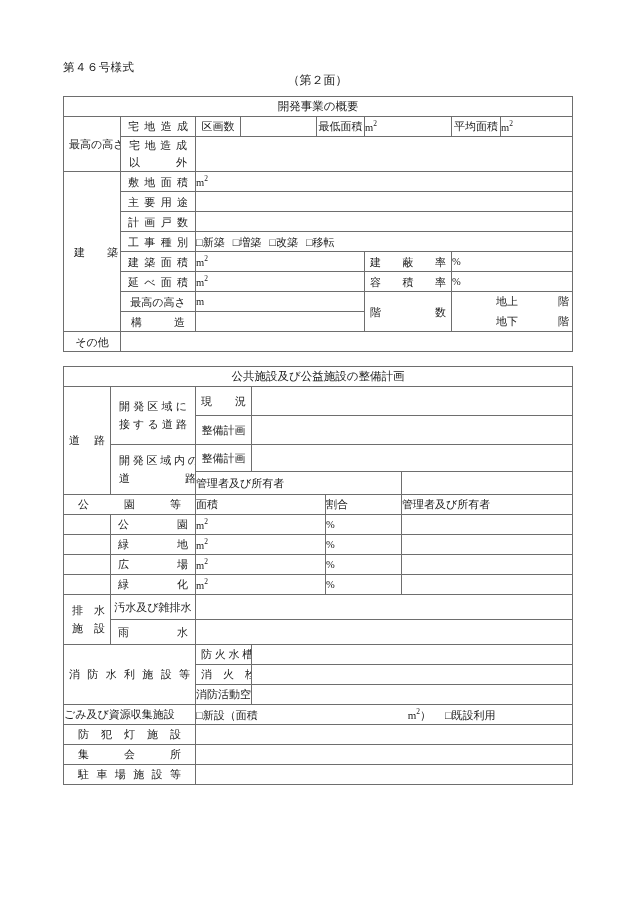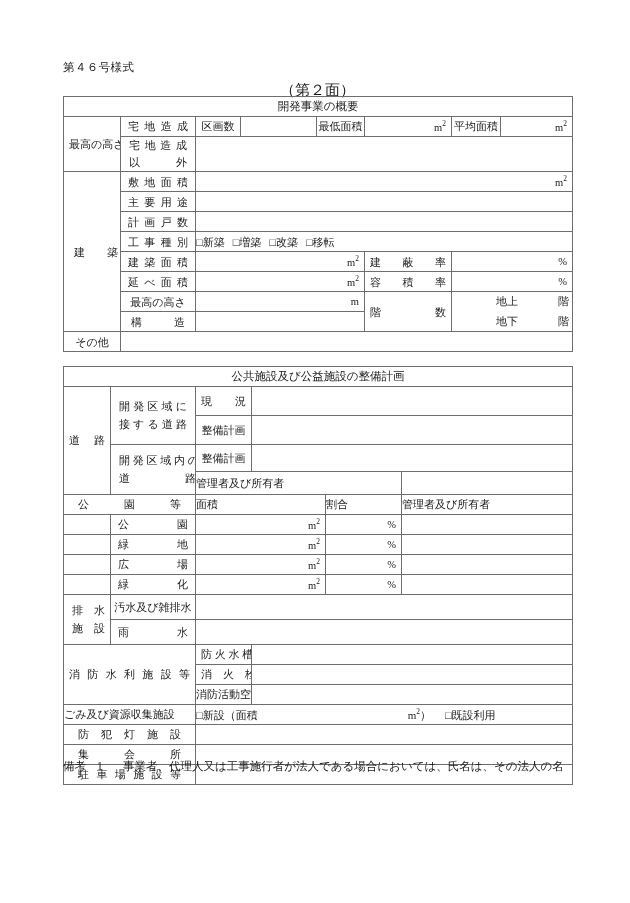--- a/index.html
+++ b/index.html
@@ -27,24 +27,24 @@
     position: absolute;
     left: 63px;
     top: 60px;
     font-size: 11.5px;
     letter-spacing: 0.4px;
     white-space: nowrap;
   }
   .face-label {
     position: absolute;
     left: 63px;
-    top: 81px;
+    top: 72px;
     width: 509px;
     text-align: center;
-    font-size: 15px;
+    font-size: 12px;
     white-space: nowrap;
   }
 
   
   table.form {
     position: absolute;
     border-collapse: collapse;
     table-layout: fixed;
     font-size: 11px;
     line-height: 1.1;
@@ -91,21 +91,20 @@
     display: block;
     text-align: justify;
     text-align-last: justify;
     padding: 0 8px;
     white-space: nowrap;
   }
 
   
   .unit {
     display: block;
-    text-align: right;
     padding-right: 5px;
     font-size: 10.5px;
   }
   .sup { font-size: 7.5px; vertical-align: super; }
 
   
   .chk-line {
     padding-left: 5px;
     white-space: nowrap;
     font-size: 11px;
@@ -463,18 +462,15 @@
     <tr>
       <td colspan="2" class="lbl">
         <span class="just just-wide">駐 車 場 施 設 等</span>
       </td>
       <td colspan="4"></td>
     </tr>
   </tbody>
     </table>
 
   <div class="remarks">
-    <span class="row">
-      <span class="rk">備考</span><span class="num">1</span><span>事業者、代理人又は工事施行者が法人である場合においては、氏名は、その法人の名</span>
-    </span>
   </div>
 
 </div>
 
 </body></html>

